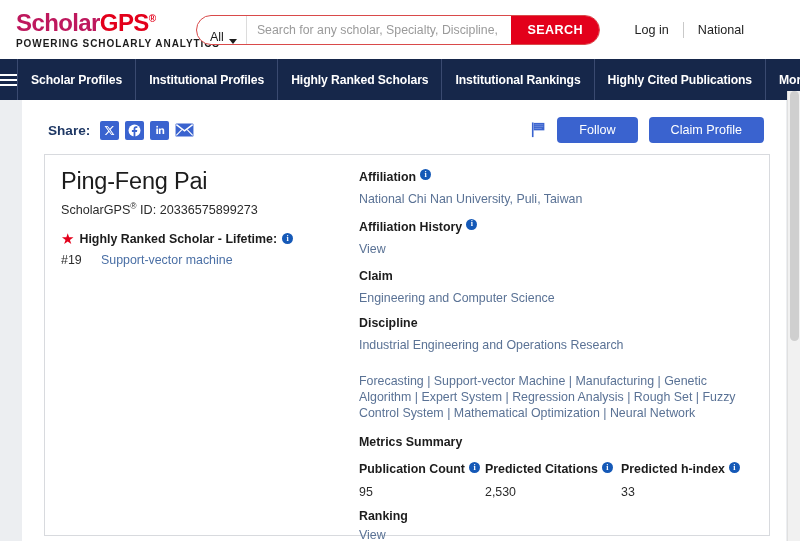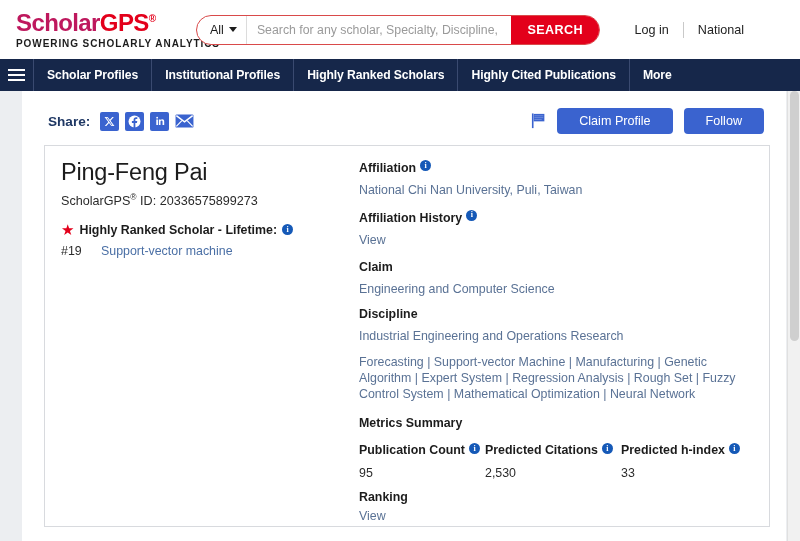--- a/index.html
+++ b/index.html
@@ -66,21 +66,21 @@
     align-items: stretch;
     height: 30px;
     border: 1px solid #d94a4a;
     border-radius: 16px;
     background: #fff;
     overflow: hidden;
     width: 404px;
   }
   .search-scope {
     display: flex;
-    align-items: center;
+    align-items: flex-end;
     gap: 5px;
     padding: 0 9px 0 13px;
     font-size: 12.5px;
     color: #1c1c1c;
     cursor: pointer;
     border-right: 1px solid #dcdcdc;
     white-space: nowrap;
   }
   .caret-down {
     width: 0; height: 0;
@@ -128,21 +128,21 @@
     cursor: pointer;
   }
   .hr-sep {
     width: 1px;
     height: 16px;
     background: #c9c9c9;
   }
 
   
   .navbar {
-    height: 32px;
+    height: 41px;
     background: #16274a;
     display: flex;
     align-items: stretch;
     color: #fff;
   }
   .hamburger {
     width: 34px;
     display: flex;
     flex-direction: column;
     justify-content: center;
@@ -310,21 +310,21 @@
     line-height: 1.5;
     margin-top: 3px;
   }
   .spacer-8 { height: 9px; }
   .spacer-6 { height: 6px; }
 
   .specialties {
     font-size: 12.4px;
     color: #5a7295;
     line-height: 1.26;
-    margin-top: 3px;
+    margin-top: 13px;
     max-width: 385px;
   }
   .specialties span { cursor: pointer; }
   .sep { color: #5a7295; }
 
   .metrics-title {
     font-size: 12.4px;
     font-weight: bold;
     color: #1c1c1c;
     margin-top: 14px;
@@ -415,20 +415,21 @@
 
   <div class="navbar">
     <div class="hamburger">
       <span></span>
         <span></span>
         <span></span>
     </div>
     <div class="nav-item">Scholar Profiles</div>
     <div class="nav-item">Institutional Profiles</div>
     <div class="nav-item">Highly Ranked Scholars</div>
+    <div class="nav-item">Institutional Rankings</div>
     <div class="nav-item">Highly Cited Publications</div>
     <div class="nav-item more">
       <span>More</span>
 
     </div>
   </div>
 
   <div class="content-area">
     <div class="white-sheet">
 
@@ -461,22 +462,22 @@
         </div>
 
         <div class="share-actions">
           <div class="flag-btn">
             <svg width="15" height="16" viewBox="0 0 16 18" aria-hidden="true">
               <rect x="0.6" y="0.5" width="1.8" height="16.5" fill="#3a63cf"></rect>
               <path d="M2.6 1 L14.6 1 L14.6 9.4 L2.6 9.4 Z" fill="#3a63cf"></path>
               <path d="M3.4 3.1 L13.4 3.1 M3.4 5.2 L13.4 5.2 M3.4 7.3 L11.6 7.3" stroke="#7f9ae0" stroke-width="0.8" fill="none"></path>
             </svg>
           </div>
+          <button class="btn-blue">Follow</button>
           <button class="btn-blue">Claim Profile</button>
-          <button class="btn-blue">Follow</button>
         </div>
       </div>
 
       <div class="profile-card">
 
         <div class="col-left">
           <div class="scholar-name">Ping-Feng Pai</div>
           <div class="scholar-id">
             <span>ScholarGPS</span><sup>®</sup><span> ID: 20336575899273</span>
           </div>

